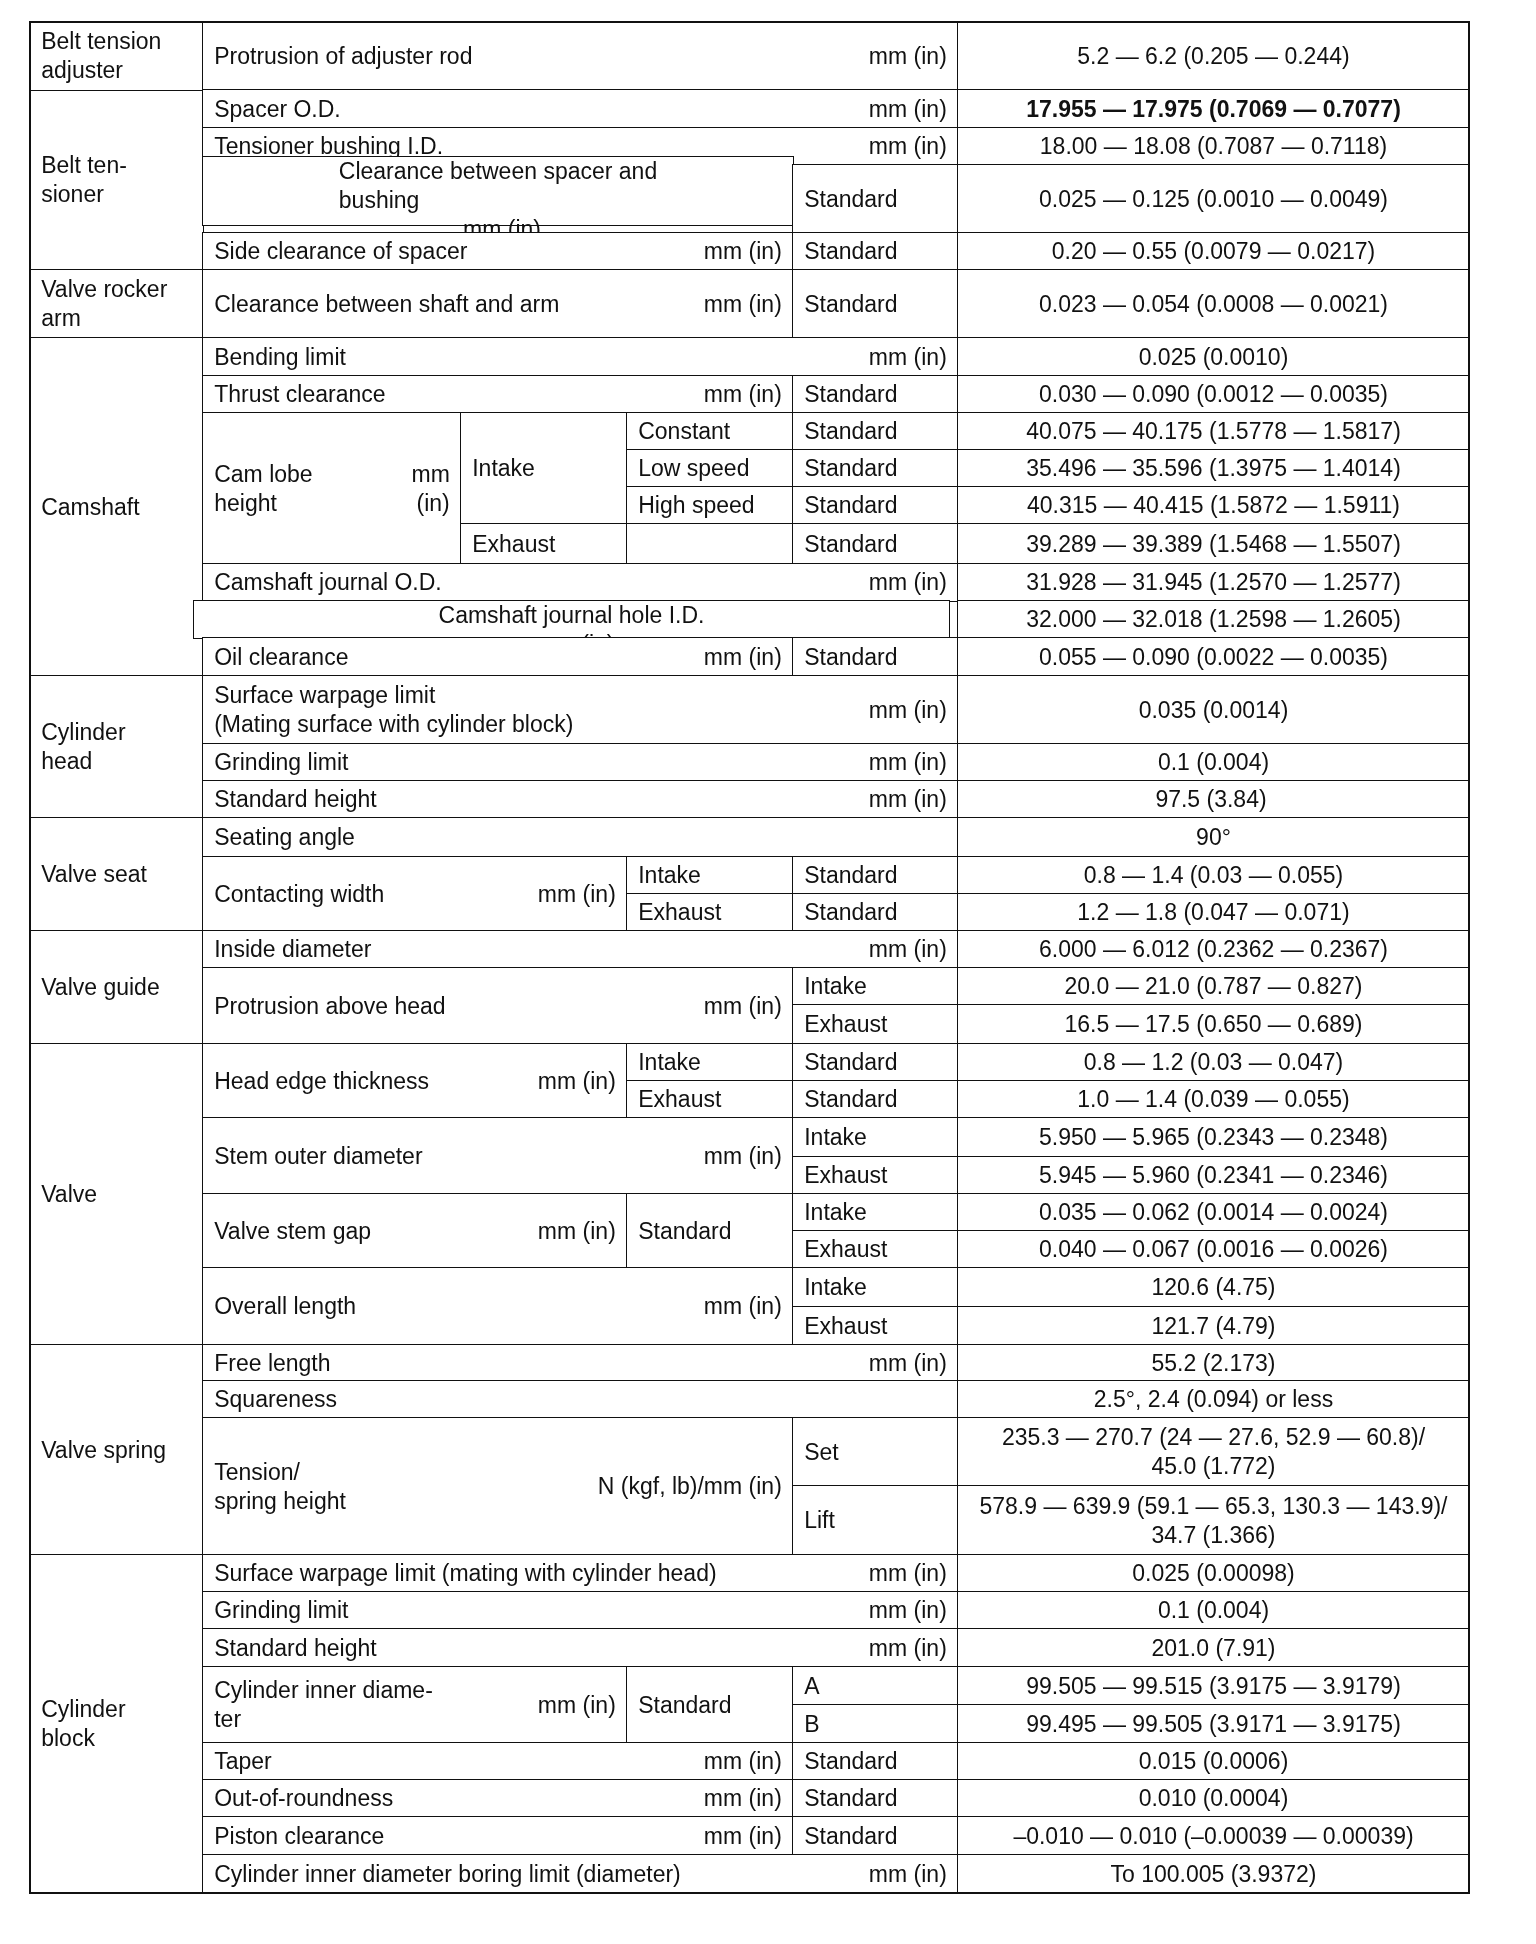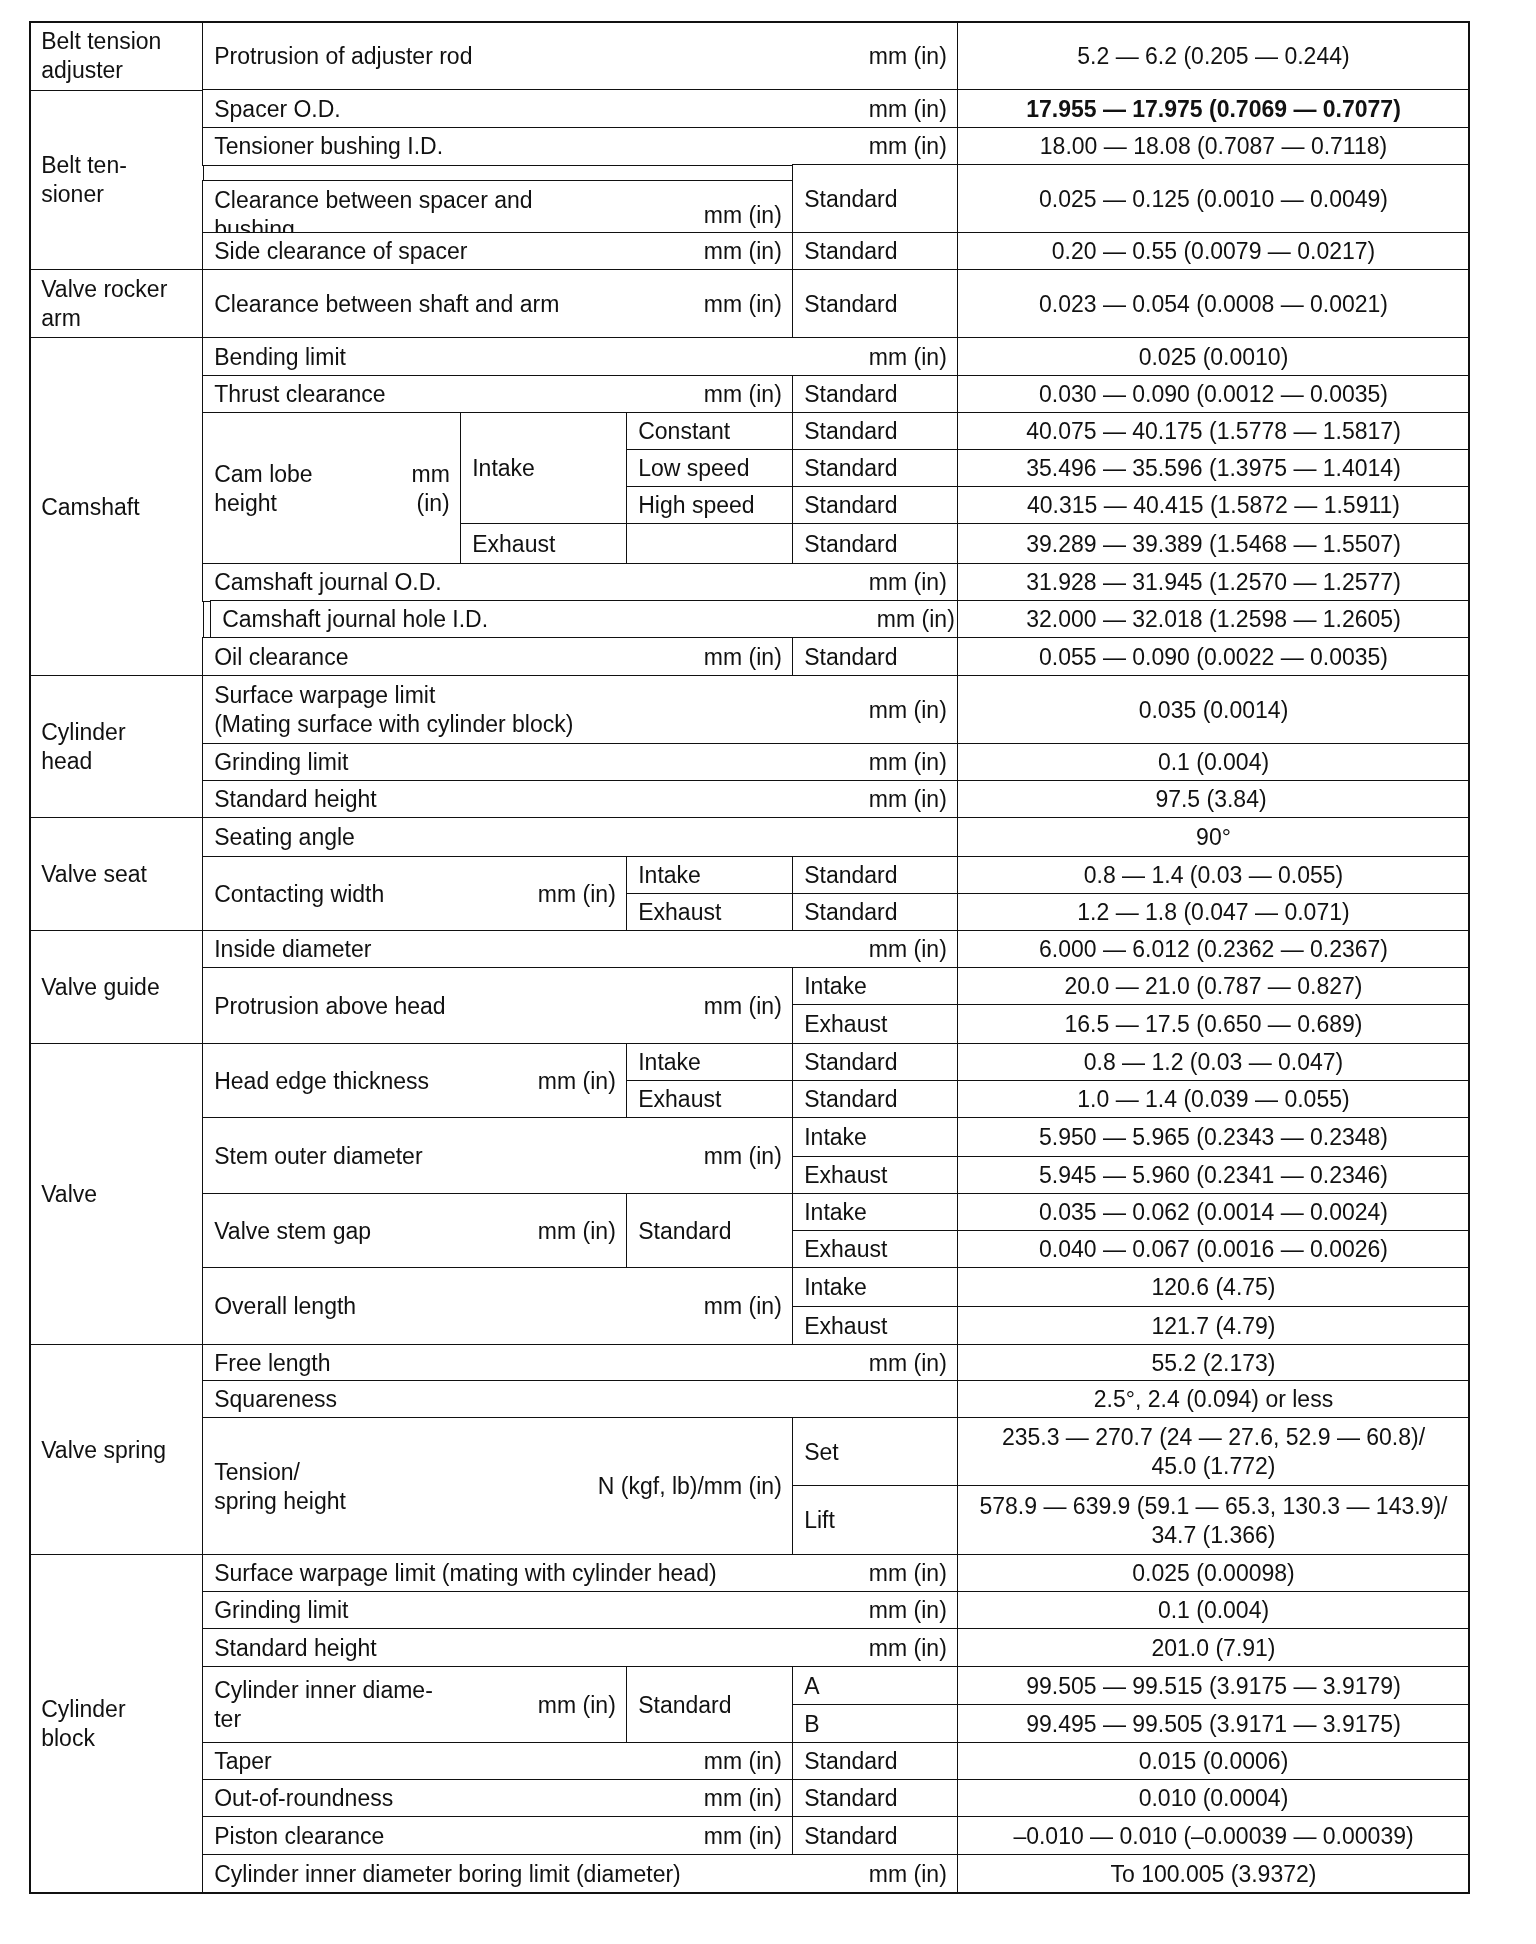--- a/index.html
+++ b/index.html
@@ -69,21 +69,21 @@
     <div class="c center" style="left: 958px; width: 512.6px; top: 90px; height: 39.6px; font-weight: bold;">
       <span class="t">17.955 — 17.975 (0.7069 — 0.7077)</span>
     </div>
     <div class="c split" style="left: 203px; width: 756.6px; top: 128px; height: 38.6px;">
       <span class="t">Tensioner bushing I.D.</span>
       <span class="u t">mm (in)</span>
     </div>
     <div class="c center" style="left: 958px; width: 512.6px; top: 128px; height: 38.6px;">
       <span class="t">18.00 — 18.08 (0.7087 — 0.7118)</span>
     </div>
-    <div class="c split" style="left: 203px; width: 591.6px; top: 181px; height: 69.6px;">
+    <div class="c split" style="left: 203px; width: 591.6px; top: 157px; height: 69.6px; flex-direction: column;">
       <span class="t">Clearance between spacer and
 bushing</span>
       <span class="u t">mm (in)</span>
     </div>
     <div class="c" style="left: 793px; width: 166.6px; top: 165px; height: 69.6px;">
       <span class="t">Standard</span>
     </div>
     <div class="c center" style="left: 958px; width: 512.6px; top: 165px; height: 69.6px;">
       <span class="t">0.025 — 0.125 (0.0010 — 0.0049)</span>
     </div>
@@ -172,21 +172,21 @@
     <div class="c center" style="left: 958px; width: 512.6px; top: 524px; height: 41.6px;">
       <span class="t">39.289 — 39.389 (1.5468 — 1.5507)</span>
     </div>
     <div class="c split" style="left: 203px; width: 756.6px; top: 564px; height: 38.6px;">
       <span class="t">Camshaft journal O.D.</span>
       <span class="u t">mm (in)</span>
     </div>
     <div class="c center" style="left: 958px; width: 512.6px; top: 564px; height: 38.6px;">
       <span class="t">31.928 — 31.945 (1.2570 — 1.2577)</span>
     </div>
-    <div class="c split" style="left: 211px; width: 756.6px; top: 601px; height: 38.6px;">
+    <div class="c split" style="left: 194px; width: 756.6px; top: 601px; height: 38.6px; flex-direction: column;">
       <span class="t">Camshaft journal hole I.D.</span>
       <span class="u t">mm (in)</span>
     </div>
     <div class="c center" style="left: 958px; width: 512.6px; top: 601px; height: 38.6px;">
       <span class="t">32.000 — 32.018 (1.2598 — 1.2605)</span>
     </div>
     <div class="c split" style="left: 203px; width: 591.6px; top: 638px; height: 39.6px;">
       <span class="t">Oil clearance</span>
       <span class="u t">mm (in)</span>
     </div>

